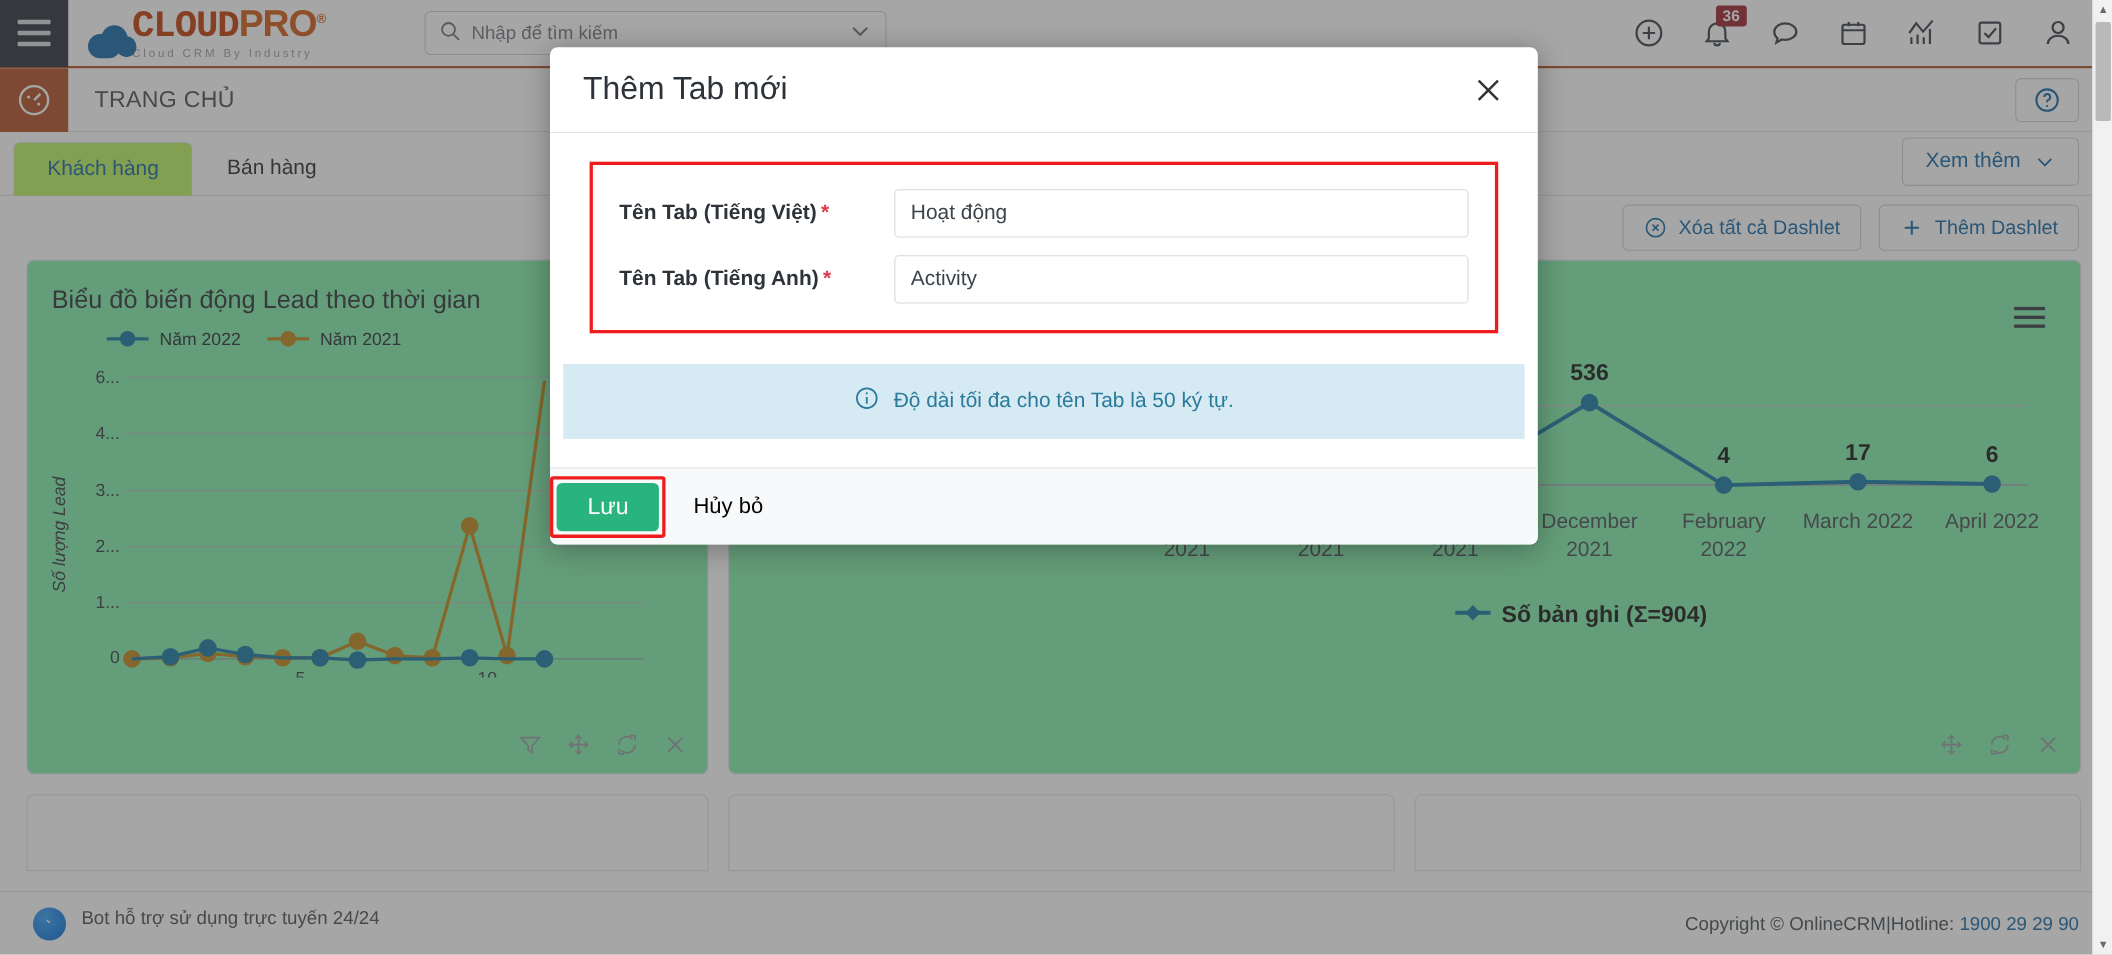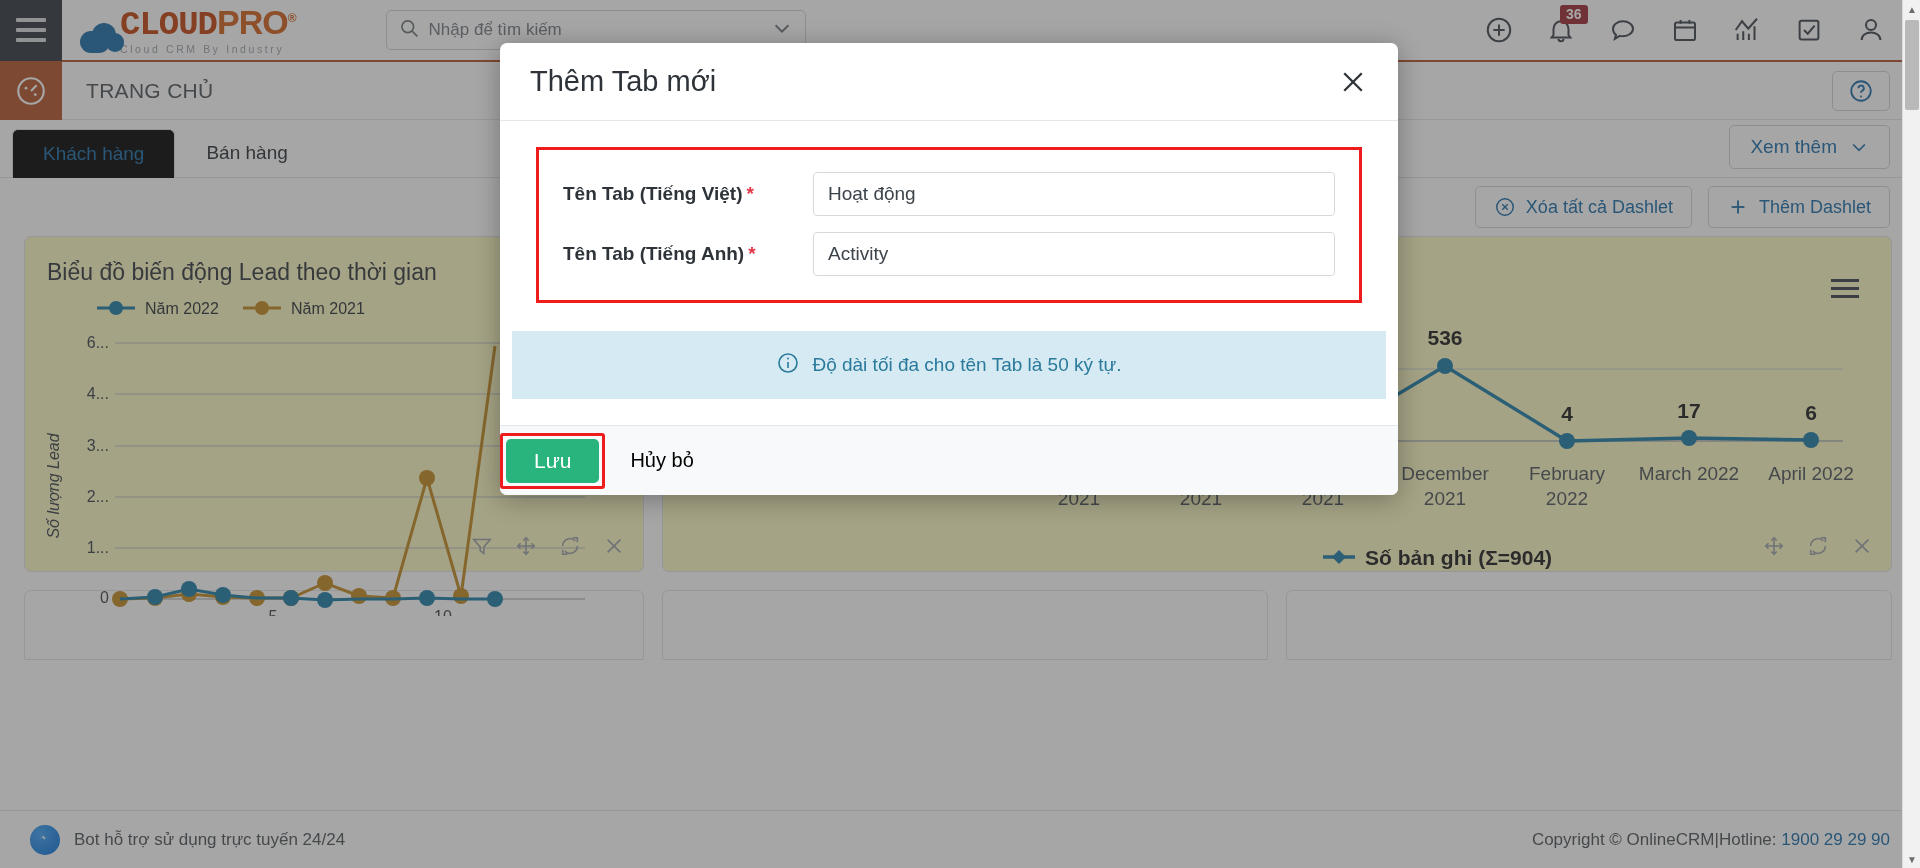--- a/index.html
+++ b/index.html
@@ -89,21 +89,21 @@
   
   .tabrow {
     height: 58px; background: #fff; display: flex; align-items: flex-end;
     border-bottom: 1px solid #dfe3e6; padding-left: 12px; position: relative;
   }
   .tab {
     padding: 13px 30px; font-size: 19px; color: #2b3034; cursor: pointer;
     border-radius: 6px 6px 0 0; border: 1px solid transparent; border-bottom: none;
   }
   .tab.active {
-    color: #1b6ca8; background: #000000; border-color: #dfe3e6;
+    color: #1b6ca8; background: #bef264; border-color: #dfe3e6;
     position: relative; top: 1px;
   }
   .viewmore {
     margin-left: auto; margin-right: 30px; margin-bottom: 8px;
     padding: 10px 20px; border: 1px solid #cfd4d9; border-radius: 5px;
     color: #1b6ca8; font-size: 19px; display: flex; align-items: center; gap: 12px; cursor: pointer;
   }
 
   
   .actionrow {
@@ -112,22 +112,22 @@
   }
   .abtn {
     border: 1px solid #cfd4d9; border-radius: 5px; padding: 9px 18px;
     color: #1b6ca8; font-size: 18px; display: flex; align-items: center; gap: 10px;
     cursor: pointer; background: #fff;
   }
 
   
   .grid { display: flex; gap: 18px; padding: 0 24px; align-items: flex-start; }
   .dashlet {
-    background: #fef9c3; border: 1px solid #dfe3e6; border-radius: 7px;
-    position: relative; height: 336px;
+    background: #86efac; border: 1px solid #dfe3e6; border-radius: 7px;
+    position: relative; height: 468px;
   }
   .dashlet.left { width: 620px; }
   .dashlet.right { width: 1230px; }
   .dashlet-title {
     font-size: 23px; color: #32383d; padding: 22px 0 0 22px;
   }
   .dashlet-tools {
     position: absolute; bottom: 10px; right: 18px;
     display: flex; gap: 22px; color: #9aa1a7;
   }
@@ -150,21 +150,21 @@
   .footer {
     position: absolute; left: 0; bottom: 0; width: 1920px; height: 58px;
     background: #fff; border-top: 1px solid #e3e6e9;
     display: flex; align-items: center; padding: 0 30px;
   }
   .fb-icon {
     width: 30px; height: 30px; border-radius: 50%;
     background: radial-gradient(circle at 35% 30%, #3ba3f7, #0a6fd8);
     display:flex; align-items:center; justify-content:center; color:#fff; flex: none;
   }
-  .footer-left { display: flex; align-items: center; gap: 14px; font-size: 17px; color: #4d5459; }
+  .footer-left { display: flex; gap: 14px; font-size: 17px; color: #4d5459; }
   .footer-right { margin-left: auto; font-size: 17px; color: #4d5459; }
   .footer-right .phone { color: #1b6ca8; }
 
   
   .vscroll {
     position: absolute; top: 0; right: 0; width: 18px; height: 868px;
     background: #f1f1f1; border-left: 1px solid #dcdcdc; z-index: 60;
   }
   .vscroll .arrow-up, .vscroll .arrow-dn {
     position:absolute; left: 0; width: 18px; height: 18px;

